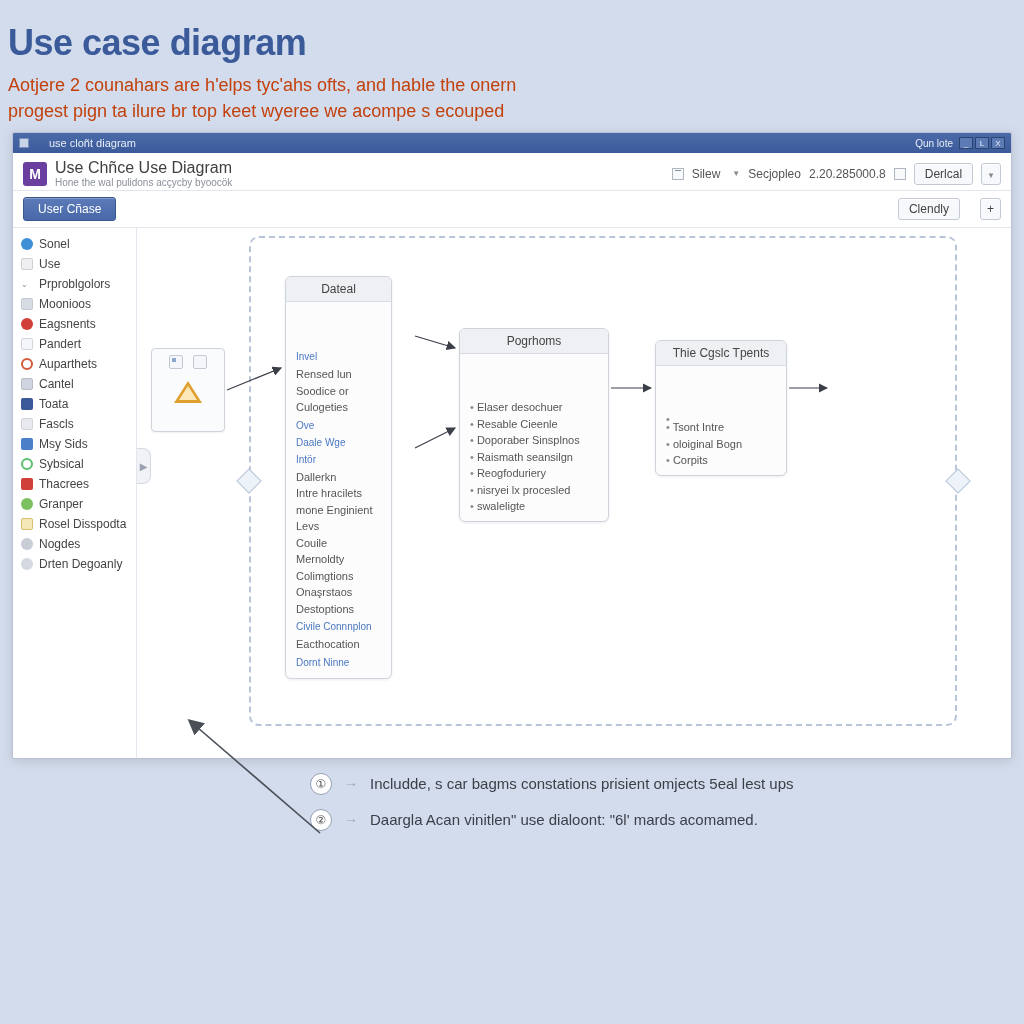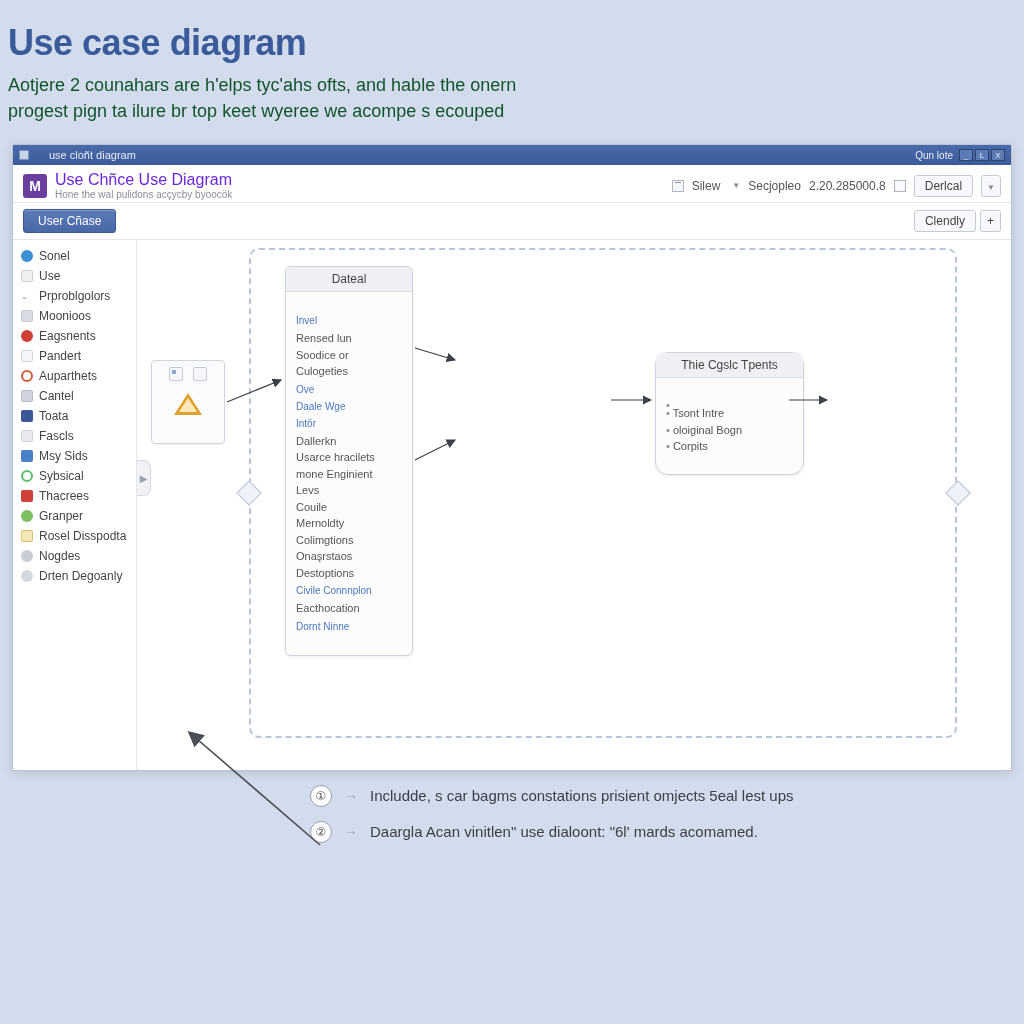--- a/index.html
+++ b/index.html
@@ -13,23 +13,23 @@
   }
   .page-title {
     font-size: 36px;
     font-weight: 600;
     color: #3a5a9a;
     padding: 22px 0 8px 8px;
     letter-spacing: -0.5px;
   }
   .page-desc {
     font-size: 18px;
-    color: #14532d;
+    color: #c2410c;
     line-height: 1.45;
-    padding: 0 0 20px 8px;
+    padding: 0 0 8px 8px;
     max-width: 560px;
   }
   .app-window {
     margin: 0 12px;
     background: #fff;
     border: 1px solid #b8c2d4;
     border-radius: 2px;
     box-shadow: 0 2px 12px rgba(0,0,0,.12);
     overflow: hidden;
   }
@@ -56,21 +56,21 @@
   
   .header {
     display:flex; align-items:center; padding:6px 10px 2px 10px;
     border-bottom:1px solid #e3e6ec;
   }
   .brand-icon {
     width:24px;height:24px;background:#6a3fa0;color:#fff;font-weight:bold;
     display:flex;align-items:center;justify-content:center;border-radius:3px;
     font-size:14px;margin-right:8px;
   }
-  .header-title { font-size:16px; color:#6d28d9; font-weight:400;}
+  .header-title { font-size:16px; color:#404040; font-weight:400;}
   .header-sub { font-size:10px; color:#8a8f99;}
   .header-right { margin-left:auto; display:flex; align-items:center; gap:8px; font-size:12px; color:#555;}
   .hdr-ico { width:12px;height:12px;border:1px solid #b0b6c2;background:#f8f9fb;display:inline-block;}
   .hdr-select { display:inline-flex;align-items:center;gap:12px;cursor:pointer;}
   .btn {
     border:1px solid #c4cad4; background:#f6f8fb; border-radius:3px;
     padding:3px 10px; font-size:12px; color:#444; cursor:pointer;
     box-shadow:inset 0 1px #fff;
   }
   .btn.sm { padding:3px 6px; }
@@ -78,21 +78,21 @@
   .subbar {
     display:flex; align-items:center; padding:6px 10px;
     border-bottom:1px solid #e3e6ec;
   }
   .tabbtn {
     background:linear-gradient(#5c7ab8,#4868a8);
     color:#fff; font-size:12px; border:1px solid #3a5890;
     border-radius:3px; padding:4px 14px; cursor:pointer;
     box-shadow:inset 0 1px rgba(255,255,255,.25);
   }
-  .subbar-right { margin-left:auto; display:flex; gap:4px;justify-content:center;}
+  .subbar-right { margin-left:auto; display:flex; gap:20px;justify-content:center;}
   
   .body { display:flex; height:530px; }
   .sidebar {
     width:124px; border-right:1px solid #e3e6ec;
     padding:6px 0; font-size:12px; color:#444;
     overflow:hidden;
   }
   .side-item {
     display:flex;align-items:center;gap:6px;
     padding:3px 8px; cursor:pointer;
@@ -126,21 +126,21 @@
   .uc-card {
     position:absolute; background:#fcfcfd; border:1px solid #cfd4dc;
     border-radius:6px; box-shadow:0 1px 3px rgba(0,0,0,.08);
     font-size:11px; color:#555;
   }
   .uc-title {
     background:#eef0f4; border-bottom:1px solid #d8dce4;
     border-radius:6px 6px 0 0; padding:5px 8px; font-size:12px; color:#444;
     text-align:center; font-weight:500;
   }
-  .uc-body { padding:19px 10px; line-height:1.5; }
+  .uc-body { padding:6px 10px; line-height:1.5;margin-top:39px; }
   .uc-body .linesec { color:#4a78c0; font-size:10px; margin:2px 0;}
   .uc-body ul { list-style:none; padding:0;}
   .uc-body ul.bul li::before { content:"• "; color:#888;}
   svg.arrows { position:absolute; left:0; top:0; width:100%; height:100%; pointer-events:none;}
   
   .annots { position:relative; margin:14px 0 0 0; height:180px;}
   .annot-arrow {
     position:absolute; left:170px; top:-60px; width:160px; height:130px;
   }
   .annot-row { display:flex; align-items:flex-start; gap:12px; margin:0 0 14px 310px; max-width:520px;}
@@ -283,49 +283,63 @@
           <span class="mini-ico" style="position:relative;">
               <span style="position:absolute;left:2px;top:2px;width:4px;height:4px;background:#8aa8d0;"></span>
             </span>
           <span class="mini-ico"></span>
         </div>
         <div class="warn-tri"></div>
       </div>
 
       <div class="system-boundary"></div>
 
-      <div class="uc-card" style="left:148px;top:26px;width:128px;">
+      <div class="uc-card" style="left:148px;top:48px;width:107px;">
         <div class="uc-title">Dateal</div>
         <div class="uc-body">
             <ul>
           <li class="linesec">Invel</li>
           <li>Rensed lun</li>
           <li>Soodice or</li>
           <li>Culogeties</li>
           <li class="linesec">Ove</li>
           <li class="linesec">Daale Wge</li>
           <li class="linesec">Intör</li>
           <li>Dallerkn</li>
-          <li>Usarce hracilets</li>
+          <li>Intre hracilets</li>
           <li>mone Enginient</li>
           <li>Levs</li>
           <li>Couile</li>
           <li>Mernoldty</li>
           <li>Colimgtions</li>
           <li>Onaşrstaos</li>
           <li>Destoptions</li>
           <li class="linesec">Civile Connnplon</li>
           <li>Eacthocation</li>
           <li class="linesec">Dornt Ninne</li>
         </ul>
           </div>
       </div>
 
-
-      <div class="uc-card" style="left:518px;top:112px;width:149px;border-radius:13px;">
+      <div class="uc-card" style="left:322px;top:100px;width:150px;">
+        <div class="uc-title">Pogrhoms</div>
+        <div class="uc-body">
+            <ul class="bul">
+          <li>Elaser desochuer</li>
+          <li>Resable Cieenle</li>
+          <li>Doporaber Sinsplnos</li>
+          <li>Raismath seansilgn</li>
+          <li>Reogfoduriery</li>
+          <li>nisryei lx procesled</li>
+          <li>swaleligte</li>
+        </ul>
+          </div>
+      </div>
+
+      <div class="uc-card" style="left:518px;top:112px;width:132px;">
         <div class="uc-title">Thie Cgslc Tpents</div>
         <div class="uc-body">
             <ul class="bul">
           <li style="list-style:none;height:8px;"></li>
           <li>Tsont Intre</li>
           <li>oloiginal Bogn</li>
           <li>Corpits</li>
         </ul>
           </div>
       </div>

